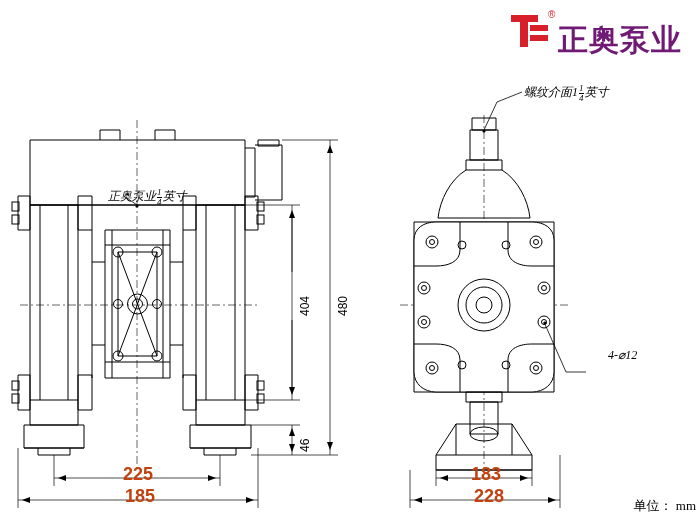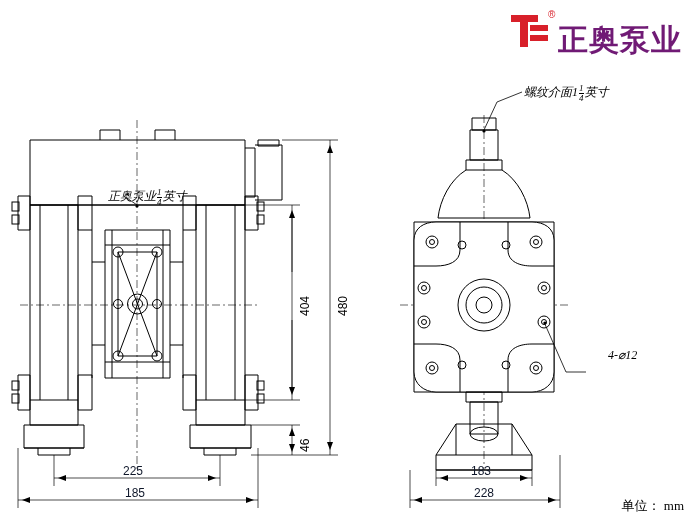--- a/index.html
+++ b/index.html
@@ -54,41 +54,42 @@
   }
   .reg {
     position: absolute;
     left: 40px;
     top: -2px;
     font-size: 10px;
     color: #d8202a;
   }
   .unit {
     position: absolute;
-    right: 16px;
+    right: 4px;
     bottom: 10px;
     font-size: 13px;
     color: #000;
     font-family: "Liberation Serif", serif;
     white-space: nowrap;
   }
   .ann {
     position: absolute;
     font-size: 12px;
     color: #000;
     font-family: "Liberation Serif", serif;
     white-space: nowrap;
     font-style: italic;
   }
   .dim {
     position: absolute;
-    font-size: 12px;
-    color: #0f172a;
+    font-size: 18px;
+    color: #c2410c;
     font-family: "Liberation Sans", sans-serif;
     white-space: nowrap;
+    font-weight: bold;
   }
   .dim-v {
     position: absolute;
     font-size: 12px;
     color: #000;
     font-family: "Liberation Sans", sans-serif;
     white-space: nowrap;
     transform: rotate(-90deg);
     transform-origin: left top;
   }

